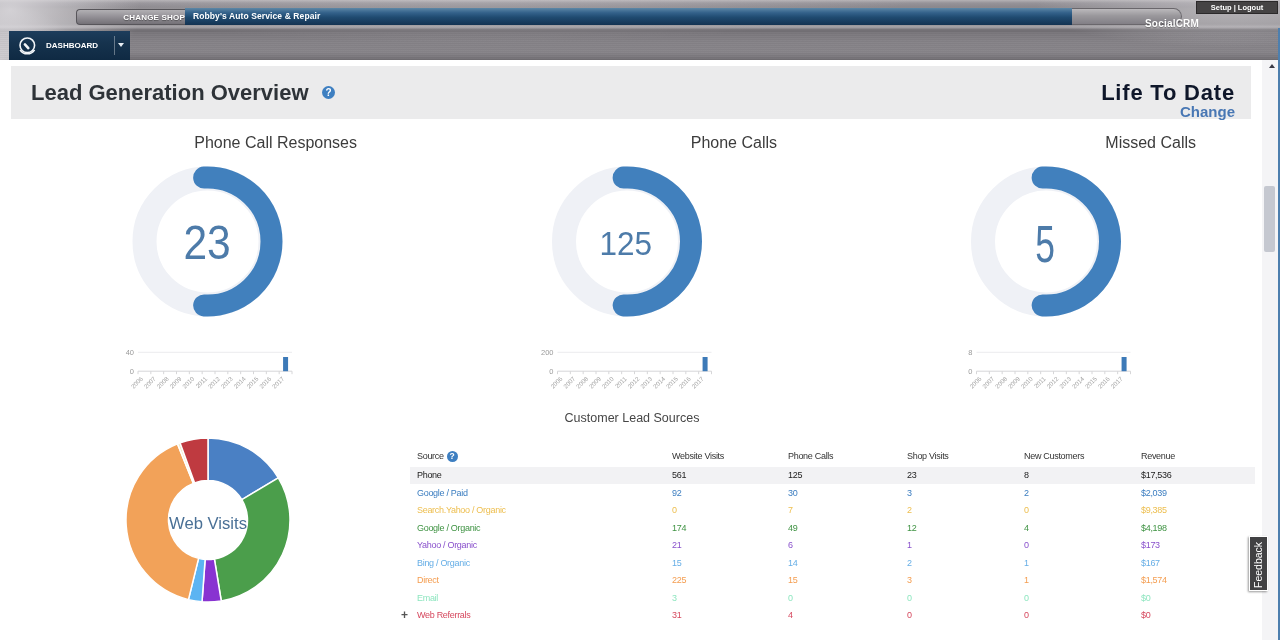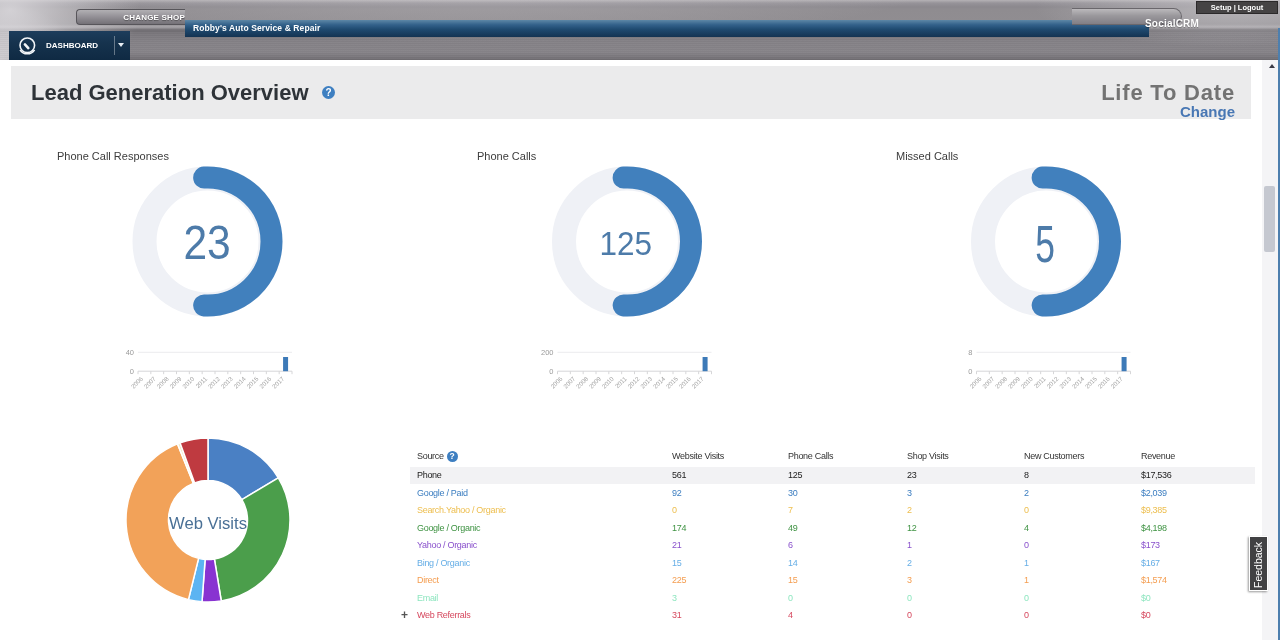--- a/index.html
+++ b/index.html
@@ -13,21 +13,21 @@
       radial-gradient(ellipse 130px 95px at 0px 60px, rgba(222,220,224,.75) 0%, rgba(222,220,224,0) 60%),
       radial-gradient(ellipse 300px 60px at 1230px 8px, rgba(222,220,224,.5) 0%, rgba(222,220,224,0) 65%),
       radial-gradient(ellipse 700px 90px at 480px -15px, rgba(225,222,226,.3) 0%, rgba(225,222,226,0) 65%),
       linear-gradient(180deg, #b5b2b5 0px, #969399 3px, #8b888d 7px, #8f8c90 9px,
         #908d91 24px, #a7a4a8 27px, #6e6b70 30px, #7a777c 33px,
         #858287 42px, #878489 52px, #7a777c 57px, #6f6c71 60px);
   }
   #brush { position:absolute; left:0; top:30px; width:1280px; height:30px;
     background:repeating-linear-gradient(180deg, rgba(255,255,255,.025) 0 1px, rgba(0,0,0,.022) 1px 2px);
   }
-  #bluebar { position:absolute; left:185px; top:20px; width:964px; height:17px;
+  #bluebar { position:absolute; left:185px; top:8px; width:964px; height:17px;
     background:linear-gradient(180deg, #5d87a6 0%, #33618a 28%, #1f4a70 55%, #143352 100%);
   }
   #bluebar span { position:absolute; left:8px; top:3px; color:#fff; font-size:8.5px; font-weight:bold; letter-spacing:.1px; }
   #graypill { position:absolute; left:1072px; top:8px; width:110px; height:17px;
     border-radius:0 9px 9px 0; border:1px solid #6a676c; border-left:none;
     background:linear-gradient(180deg, #bbb9bc 0%, #9a989c 45%, #827f86 100%); }
   #changeshop { position:absolute; left:76px; top:9px; width:109px; height:16px;
     border-radius:4px 0 0 4px; border:1px solid #57555a; border-right:none;
     background:linear-gradient(180deg, #b2b0b4 0%, #8f8c92 55%, #747177 100%);
     color:#fff; font-size:8px; font-weight:bold; text-align:right; line-height:15px; letter-spacing:.2px;
@@ -43,23 +43,23 @@
   #dashtab .caret { position:absolute; left:109px; top:12px; width:0; height:0;
     border-left:3.5px solid transparent; border-right:3.5px solid transparent; border-top:4.5px solid #e8eef4; }
   
   #content { position:absolute; left:0; top:60px; width:1280px; height:580px; background:#fff; }
   #pagehead { position:absolute; left:11px; top:6px; width:1240px; height:53px; background:#ebebec; }
   #pagehead h1 { position:absolute; left:20px; top:14px; font-size:22px; color:#2e3338;
     font-weight:bold; }
   #qicon1 { position:absolute; left:311px; top:20px; }
   .qcircle { display:inline-block; width:13px; height:13px; border-radius:50%; background:#3e7fc1;
     color:#fff; font-size:10px; font-weight:bold; text-align:center; line-height:13px; }
-  #ltd { position:absolute; right:16px; top:14px; font-size:22px; color:#737373; font-weight:bold; letter-spacing:.8px; }
+  #ltd { position:absolute; right:16px; top:14px; font-size:22px; color:#0f172a; font-weight:bold; letter-spacing:.8px; }
   #change { position:absolute; right:16px; top:37px; font-size:15px; color:#4877b4; font-weight:bold; }
-  .gtitle { position:absolute; top:74px; font-size:11px; color:#3c3c3c; text-align:left; width:300px;margin-top:16px; }
+  .gtitle { position:absolute; top:74px; font-size:16px; color:#3c3c3c; text-align:right; width:300px; }
   
   #tbl { position:absolute; left:400px; top:388px; width:855px; height:240px; font-size:9px; letter-spacing:-0.3px; }
   #tbl .row { position:absolute; left:0; width:855px; height:17px; line-height:17px; }
   #tbl .c0 { position:absolute; left:17px; }
   #tbl .c1 { position:absolute; left:272px; }
   #tbl .c2 { position:absolute; left:388px; }
   #tbl .c3 { position:absolute; left:507px; }
   #tbl .c4 { position:absolute; left:624px; }
   #tbl .c5 { position:absolute; left:741px; }
   #totbg { position:absolute; left:10px; top:19px; width:845px; height:17px; background:#f2f2f4; }
@@ -203,20 +203,21 @@
       <text x="1033.25" y="279.2" text-anchor="end" font-size="6.2" fill="#a2a2a2" font-family="&quot;Liberation Sans&quot;, sans-serif" transform="rotate(-45 1033.25 279.2)">2010</text>
       <text x="1046.0833333333333" y="279.2" text-anchor="end" font-size="6.2" fill="#a2a2a2" font-family="&quot;Liberation Sans&quot;, sans-serif" transform="rotate(-45 1046.0833333333333 279.2)">2011</text>
       <text x="1058.9166666666667" y="279.2" text-anchor="end" font-size="6.2" fill="#a2a2a2" font-family="&quot;Liberation Sans&quot;, sans-serif" transform="rotate(-45 1058.9166666666667 279.2)">2012</text>
       <text x="1071.75" y="279.2" text-anchor="end" font-size="6.2" fill="#a2a2a2" font-family="&quot;Liberation Sans&quot;, sans-serif" transform="rotate(-45 1071.75 279.2)">2013</text>
       <text x="1084.5833333333333" y="279.2" text-anchor="end" font-size="6.2" fill="#a2a2a2" font-family="&quot;Liberation Sans&quot;, sans-serif" transform="rotate(-45 1084.5833333333333 279.2)">2014</text>
       <text x="1097.4166666666667" y="279.2" text-anchor="end" font-size="6.2" fill="#a2a2a2" font-family="&quot;Liberation Sans&quot;, sans-serif" transform="rotate(-45 1097.4166666666667 279.2)">2015</text>
       <text x="1110.25" y="279.2" text-anchor="end" font-size="6.2" fill="#a2a2a2" font-family="&quot;Liberation Sans&quot;, sans-serif" transform="rotate(-45 1110.25 279.2)">2016</text>
       <text x="1123.0833333333333" y="279.2" text-anchor="end" font-size="6.2" fill="#a2a2a2" font-family="&quot;Liberation Sans&quot;, sans-serif" transform="rotate(-45 1123.0833333333333 279.2)">2017</text>
     </svg>
 
+  <div class="abs" style="left:497px;top:351px;width:270px;text-align:center;font-size:12.5px;color:#464646">Customer Lead Sources</div>
 
   <svg class="abs" style="left:108px;top:315px" width="200" height="230" id="pie">
       <path d="M100 63 A82 82 0 0 1 170.3152958966637 102.81280806969221 L133.871392535588 124.67812096040052 A39.5 39.5 0 0 0 100 105.5 Z" fill="#4a80c4" stroke="#fff" stroke-width="1.5"></path>
       <path d="M170.3152958966637 102.81280806969221 A82 82 0 0 1 113.25831072999571 225.92105533535064 L106.38662529066866 183.98026446032134 A39.5 39.5 0 0 0 133.871392535588 124.67812096040052 Z" fill="#4b9e4b" stroke="#fff" stroke-width="1.5"></path>
       <path d="M113.25831072999571 225.92105533535064 A82 82 0 0 1 94.03568551286793 226.78280352677197 L97.12694607022297 184.3953748696036 A39.5 39.5 0 0 0 106.38662529066866 183.98026446032134 Z" fill="#8833d1" stroke="#fff" stroke-width="1.5"></path>
       <path d="M94.03568551286793 226.78280352677197 A82 82 0 0 1 80.44471594740882 224.63410617080143 L90.58007658442254 183.3603316310568 A39.5 39.5 0 0 0 97.12694607022297 184.3953748696036 Z" fill="#5cb4f2" stroke="#fff" stroke-width="1.5"></path>
       <path d="M80.44471594740882 224.63410617080143 A82 82 0 0 1 69.52367863585317 68.87382949268203 L85.31933300141708 108.32946664586512 A39.5 39.5 0 0 0 90.58007658442254 183.3603316310568 Z" fill="#f2a259" stroke="#fff" stroke-width="1.5"></path>
       <path d="M69.52367863585317 68.87382949268203 A82 82 0 0 1 72.0982323060851 67.8929876110168 L86.55951434256538 107.85698793457517 A39.5 39.5 0 0 0 85.31933300141708 108.32946664586512 Z" fill="#f1ebc7" stroke="#fff" stroke-width="1.5"></path>
       <path d="M72.0982323060851 67.8929876110168 A82 82 0 0 1 99.99999999999999 63 L99.99999999999999 105.5 A39.5 39.5 0 0 0 86.55951434256538 107.85698793457517 Z" fill="#bf3a40" stroke="#fff" stroke-width="1.5"></path>
       <text x="100" y="154" text-anchor="middle" font-size="17" textLength="78" lengthAdjust="spacingAndGlyphs" fill="#4a7096" font-family="&quot;Liberation Sans&quot;, sans-serif">Web Visits</text>

